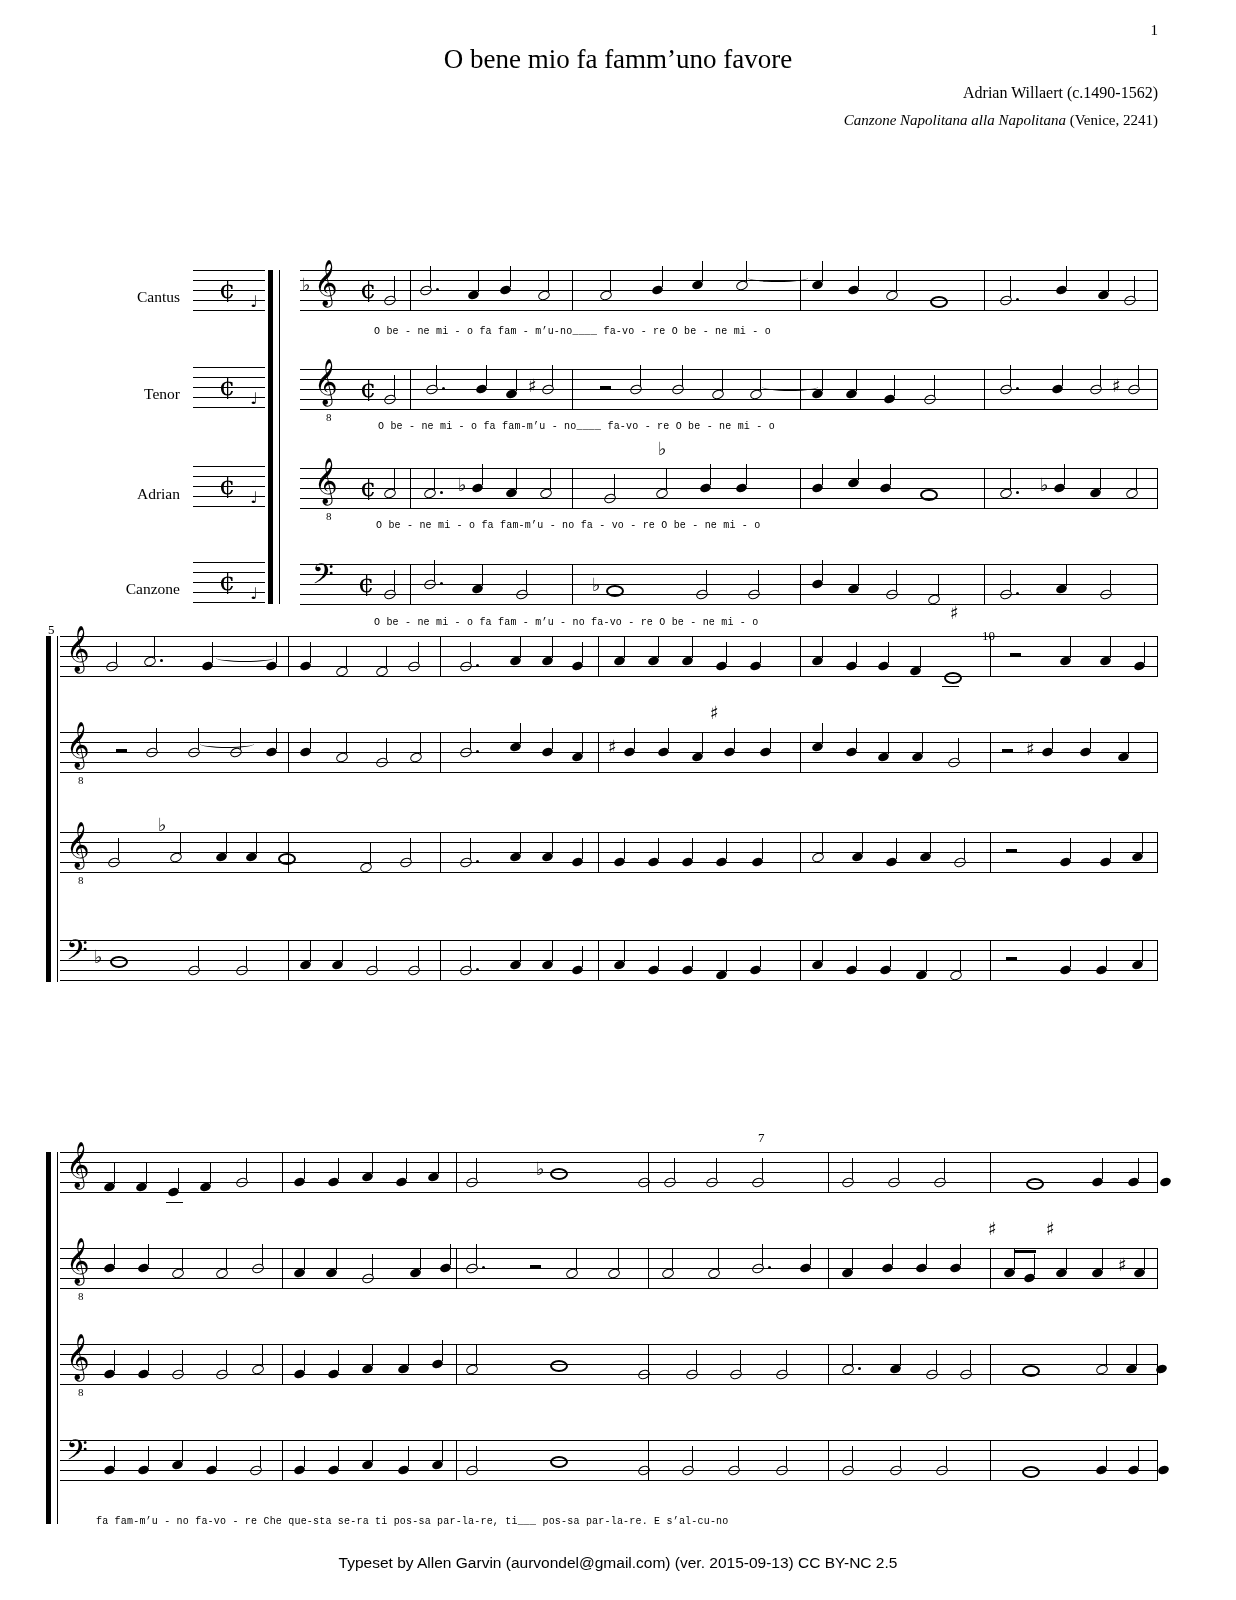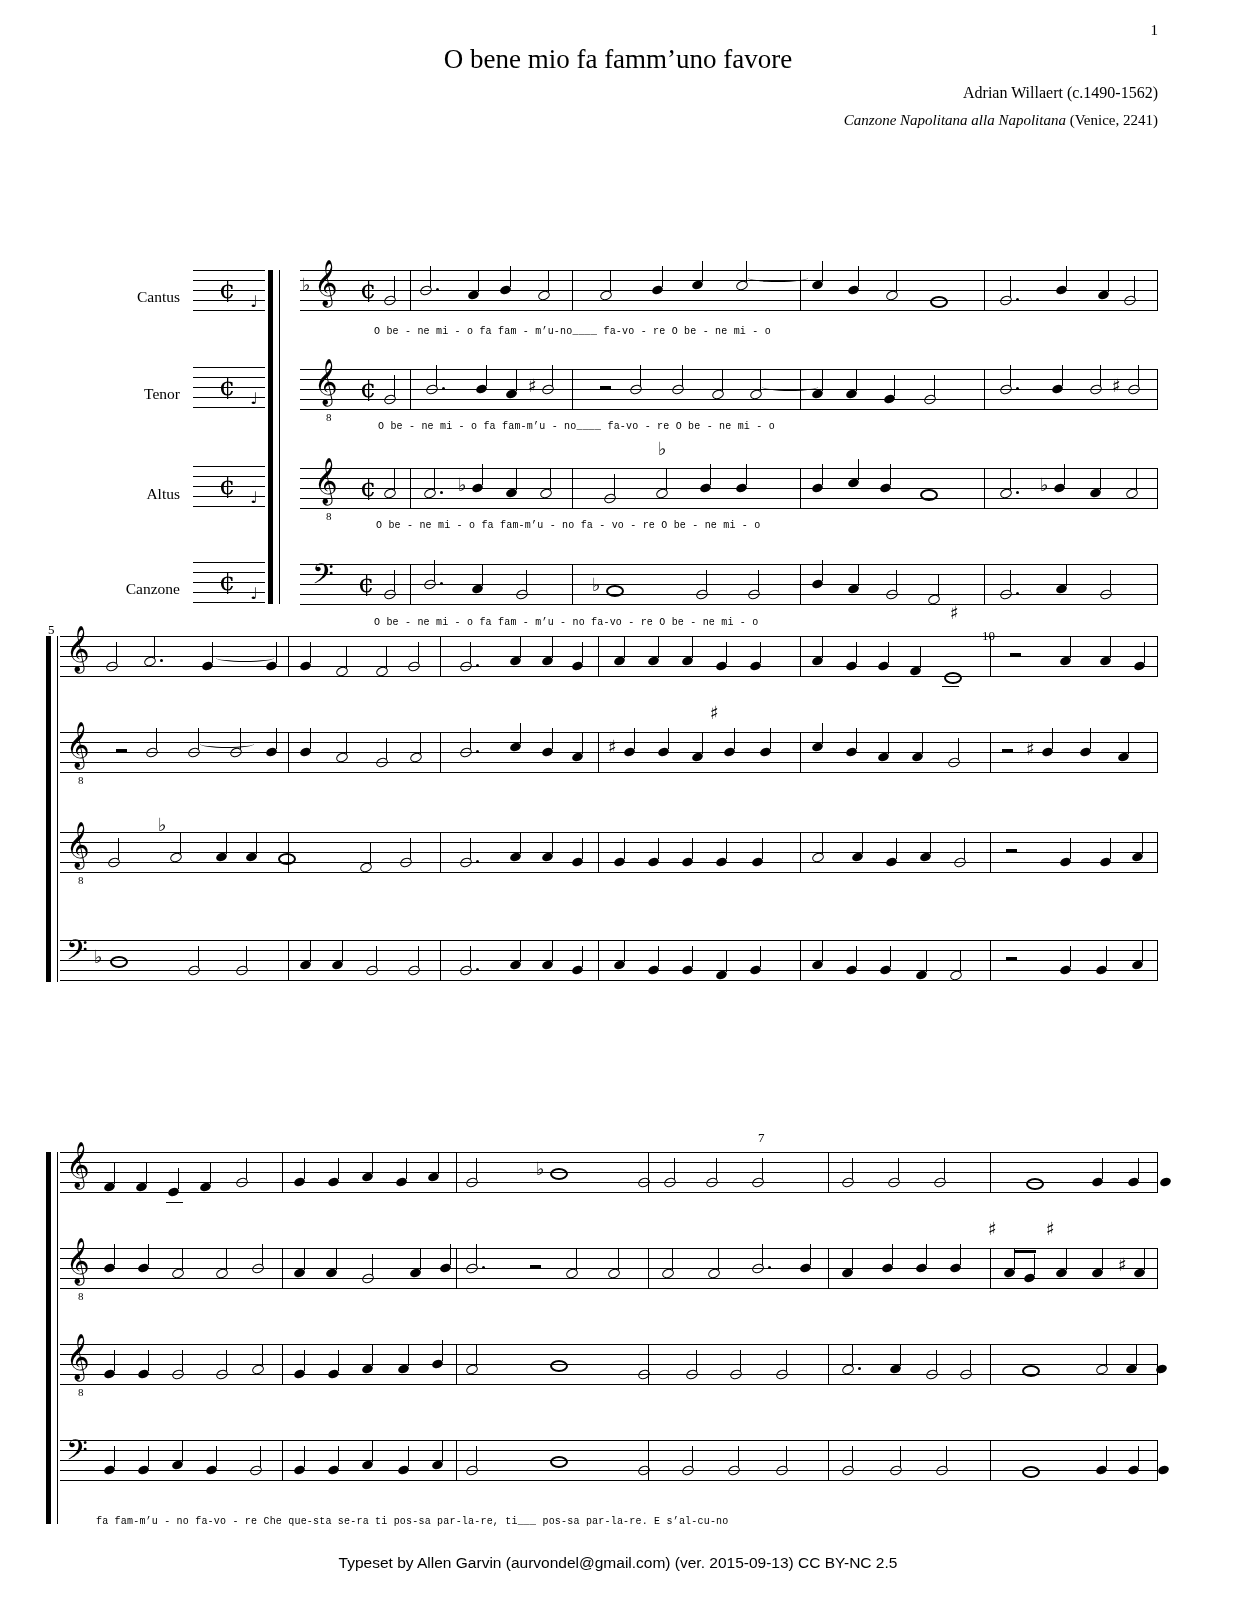--- a/index.html
+++ b/index.html
@@ -150,21 +150,21 @@
   <div class="composer">Adrian Willaert (c.1490-1562)</div>
 
   <div class="source">
     <i>Canzone Napolitana alla Napolitana</i><span> (Venice, 2241)</span>
   </div>
 
   <div class="system" style="left:0;top:130px;width:1236px;height:400px;">
 
     <div class="partname" style="left:60px;top:158px;width:120px;">Cantus</div>
     <div class="partname" style="left:60px;top:255px;width:120px;">Tenor</div>
-    <div class="partname" style="left:60px;top:355px;width:120px;">Altus</div>
+    <div class="partname" style="left:60px;top:355px;width:120px;">Adrian</div>
     <div class="partname" style="left:60px;top:450px;width:120px;">Canzone</div>
 
     <div class="staff" style="left:193px;top:140px;width:72px;height:42px;">
       <div class="line" style="top:0px;width:72px;"></div>
       <div class="line" style="top:10px;width:72px;"></div>
       <div class="line" style="top:20px;width:72px;"></div>
       <div class="line" style="top:30px;width:72px;"></div>
       <div class="line" style="top:40px;width:72px;"></div>
       <div class="glyph mensC" style="left:26px;top:6px;">¢</div>
       <div class="glyph" style="left:57px;top:24px;font-size:16px;">♩</div>

